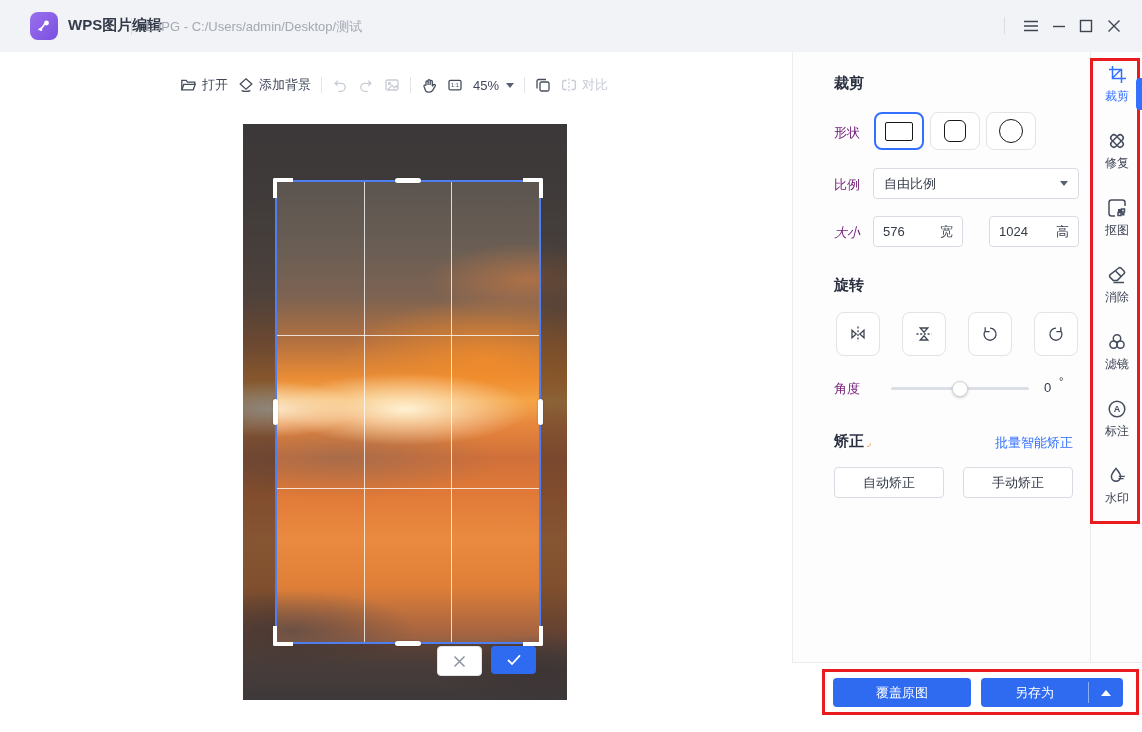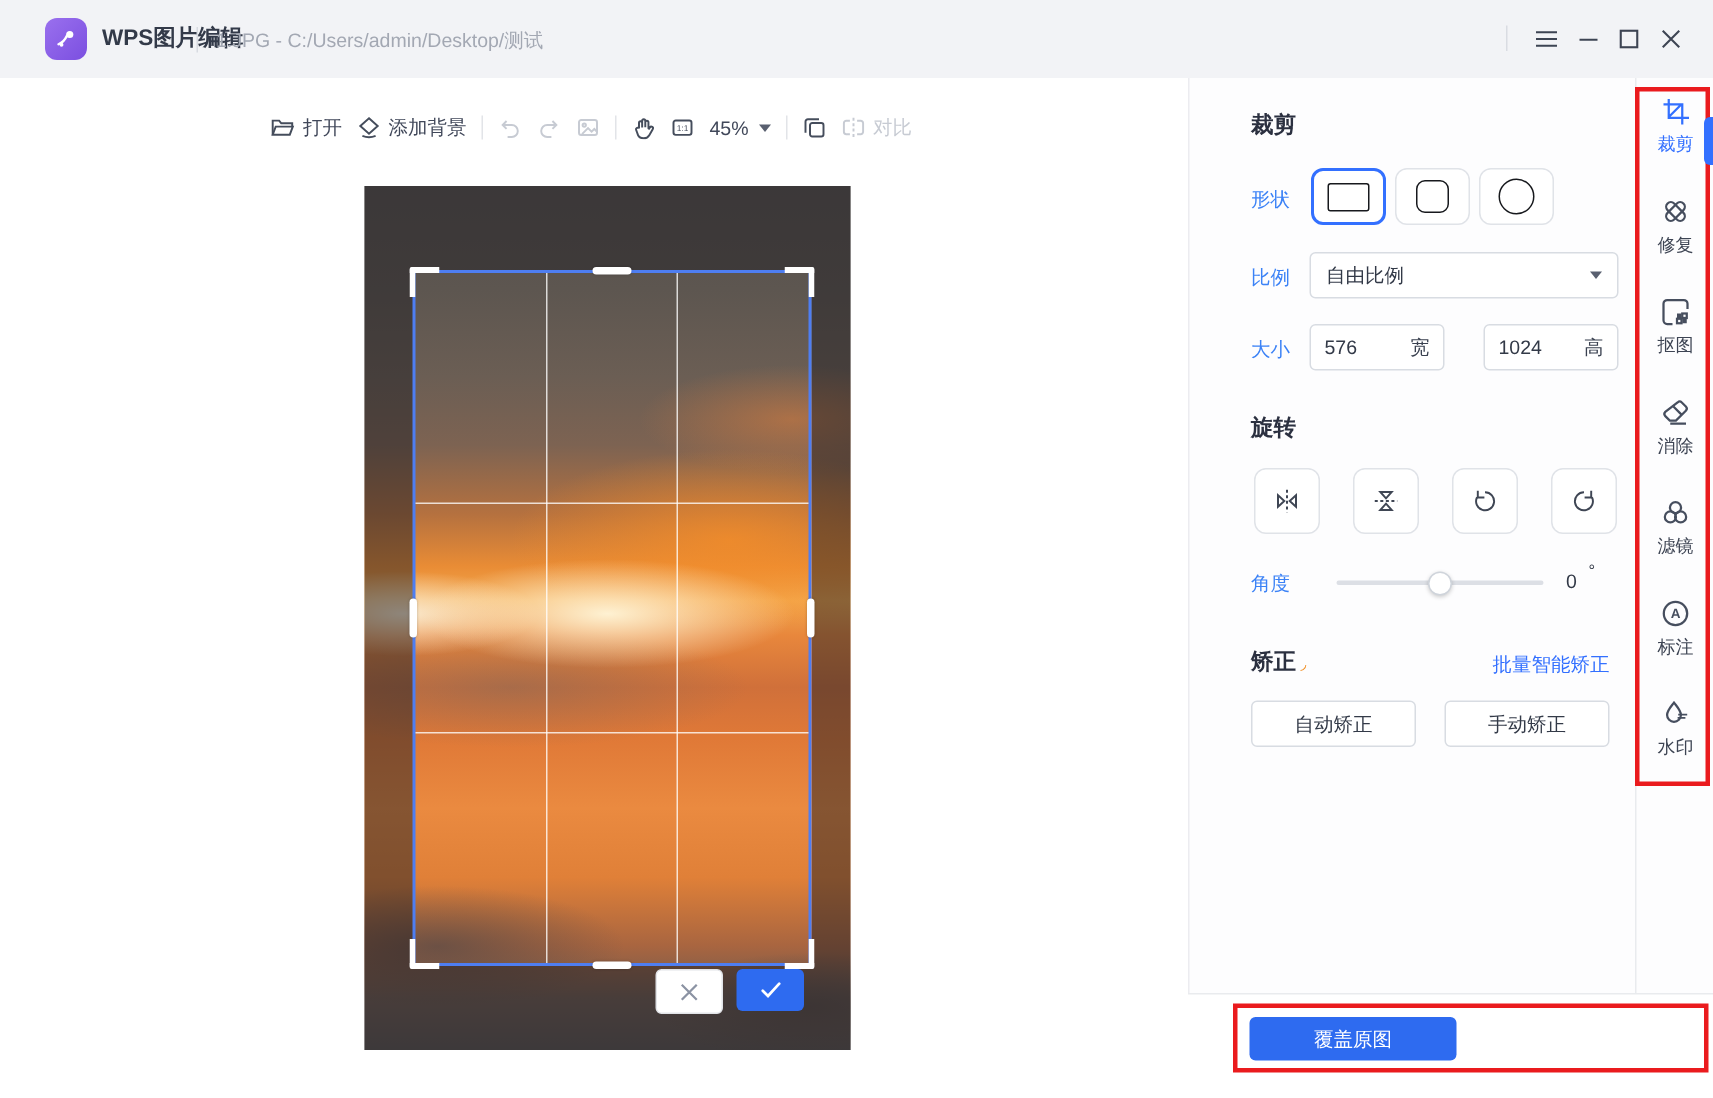--- a/index.html
+++ b/index.html
@@ -52,21 +52,21 @@
   .e-t{left:50%;margin-left:-13px;top:-4px;width:26px;height:5px;}
   .e-b{left:50%;margin-left:-13px;bottom:-4px;width:26px;height:5px;}
   .e-l{top:50%;margin-top:-13px;left:-4px;width:5px;height:26px;}
   .e-r{top:50%;margin-top:-13px;right:-4px;width:5px;height:26px;}
   .crop-btn{position:absolute;z-index:10;height:28px;border-radius:4px;display:flex;align-items:center;justify-content:center;cursor:pointer;}
   .crop-cancel{left:194px;top:522px;width:43px;background:#fff;border:1px solid #e2e4e8;}
   .crop-ok{left:248px;top:522px;width:45px;background:#2e6bf0;}
   
   .panel{left:792px;top:52px;width:298px;height:680px;background:#fdfdfe;border-left:1px solid #ececf0;}
   .sec-title{position:absolute;font-size:15px;font-weight:700;color:#2b3040;}
-  .row-label{position:absolute;font-size:13px;color:#3b82f6;}
+  .row-label{position:absolute;font-size:13px;color:#701a75;}
   .shape-btn{position:absolute;top:60px;width:50px;height:38px;border:1px solid #e0e3e8;border-radius:8px;background:#fff;
              display:flex;align-items:center;justify-content:center;cursor:pointer;box-sizing:border-box;}
   .shape-btn.sel{border:2px solid #3370FF;}
   .sh-rect{width:26px;height:17px;border:1.6px solid #17191d;border-radius:2px;}
   .sh-rrect{width:20px;height:20px;border:1.6px solid #17191d;border-radius:6px;}
   .sh-circle{width:22px;height:22px;border:1.6px solid #17191d;border-radius:50%;}
   .dropdown{position:absolute;left:80px;top:116px;width:206px;height:31px;border:1px solid #d8dce2;border-radius:4px;
             background:#fff;display:flex;align-items:center;padding:12px 10px;box-sizing:border-box;font-size:13px;color:#323947;cursor:pointer;}
   .dropdown .caret-down{margin-left:auto;}
   .size-field{position:absolute;top:164px;width:90px;height:31px;border:1px solid #d8dce2;border-radius:4px;background:#fff;
@@ -253,21 +253,21 @@
     <div class="shape-btn" style="left:193px;">
         <div class="sh-circle"></div>
       </div>
 
     <div class="row-label" style="left:41px;top:124px;">比例</div>
     <div class="dropdown">
       <span>自由比例</span>
       <div class="caret-down"></div>
     </div>
 
-    <div class="row-label" style="left:41px;top:172px;">大小</div>
+    <div class="row-label" style="left:41px;top:172px;font-style:italic;">大小</div>
     <div class="size-field" style="left:80px;">
       <input value="576" style="">
       <span class="size-suffix">宽</span>
     </div>
 
     <div class="size-field" style="left:196px;">
       <input value="1024" style="">
       <span class="size-suffix">高</span>
     </div>
 
@@ -305,20 +305,27 @@
 
     <div class="sec-title" style="left:41px;top:380px;"><span>矫正</span><span class="hint-dot">◞</span></div>
     <div class="abs link" style="left:792px;top:0;position:static;"></div>
     <div class="link" style="position:absolute;right:18px;top:382px;">批量智能矫正</div>
     <div class="ghost-btn" style="left:170px;">手动矫正</div>
     <div class="ghost-btn" style="left:41px;">自动矫正</div>
   </div>
 
   <div class="abs bottombar">
     <div class="blue-btn" style="left:41px;width:138px;text-align:center;">覆盖原图</div>
+    <div class="blue-btn saveas" style="left:189px;width:142px;">
+      <div class="saveas-main">另存为</div>
+      <div class="saveas-div"></div>
+      <div class="saveas-arrow">
+        <div class="caret-up"></div>
+      </div>
+    </div>
   </div>
 
   <div class="abs sidebar">
     <div class="side-item active" style="top:12px;">
       <svg width="20" height="20" viewBox="0 0 20 20">
           <path d="M5.5 2v12.5H19M2 5.5h12.5V19M14 5.5 5.5 14"></path>
         </svg>
       <span class="lbl">裁剪</span>
     </div>
     <div class="side-item" style="top:79px;">

